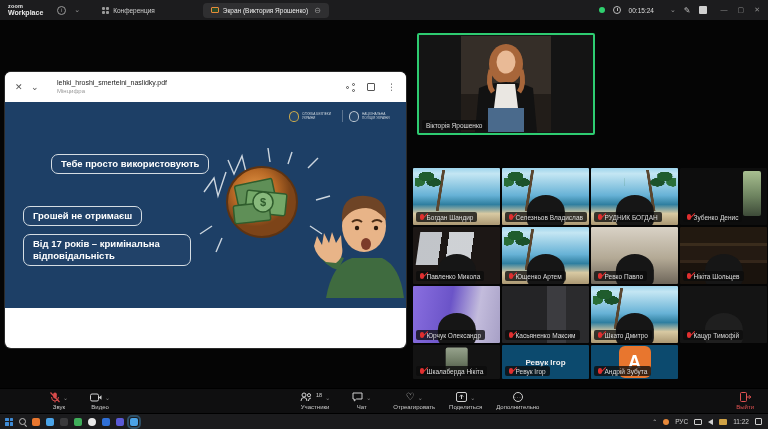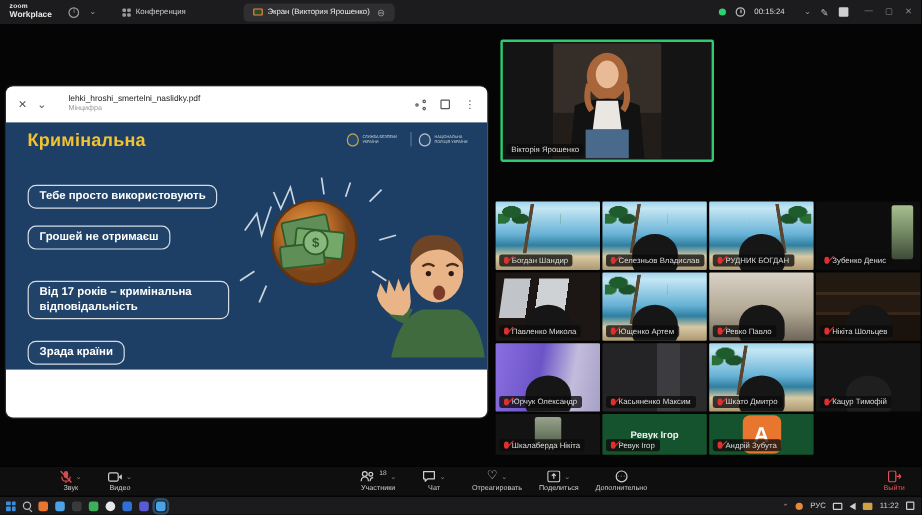--- a/index.html
+++ b/index.html
@@ -53,21 +53,21 @@
     color:#f2c230; line-height:1.12; letter-spacing:.2px; }
   .logos { position:absolute; right:10px; top:8px; display:flex; align-items:center; gap:6px; }
   .logo { display:flex; align-items:center; gap:3px; }
   .logo .em { width:10px; height:11px; border:1px solid #c9a84a; border-radius:50% 50% 45% 45%; background:#27496e; }
   .logo .em.pol { border-color:#b9c4cf; }
   .logo .tx { font-size:3.2px; color:#cdd6de; text-transform:uppercase; line-height:1.3; max-width:34px; }
   .logo-sep { width:1px; height:12px; background:#5a738f; }
   .bullet { position:absolute; left:18px; border:1px solid #d5dde3; border-radius:7px; color:#fff;
     font-size:9.5px; font-weight:bold; padding:3px 9px; max-width:168px; line-height:1.25;
     background:rgba(255,255,255,0.02); }
-  .b0 { top:52px; } .b1p { top:86px; } .b2p { top:132px; } .b3p { top:182px; }
+  .b0 { top:52px;margin-left:28px; } .b1p { top:104px; } .b2p { top:132px; } .b3p { top:182px; }
   .illus { position:absolute; right:0; top:28px; }
 
   
   .speaker { position:absolute; left:417px; top:33px; width:178px; height:102px; background:#141414;
     border:2px solid #2ecc71; border-radius:2px; display:flex; align-items:center; justify-content:center; }
   .featured { position:absolute; left:597px; top:33px; width:171px; height:102px; background:#000;
     display:flex; align-items:center; justify-content:center; }
   .featured-name { color:#fff; font-weight:bold; font-size:13px; }
   .ptag { position:absolute; left:3px; bottom:3px; background:rgba(12,12,12,.78); border-radius:2px;
     color:#ddd; font-size:6.5px; padding:1.5px 4px; display:flex; align-items:center; gap:2.5px;
@@ -101,21 +101,21 @@
     background:linear-gradient(90deg,#d4d8dd 0 30%, transparent 30% 40%, #e2e6ea 40% 74%, transparent 74%); }
   .t-room { background:linear-gradient(180deg,#d9d2c6 0%,#b3a995 55%,#6e665a 100%); }
   .t-darkroom { background:linear-gradient(180deg,#221910 0 28%, #3a2c1c 28% 33%, #241a12 33% 58%, #34261a 58% 63%, #1a130d 63% 100%); }
   .t-purple { background:linear-gradient(100deg,#8a6fe0 0%,#6b54c8 42%,#c3bcdc 72%,#a7a0c6 100%); }
   .t-gray { background:linear-gradient(90deg,#242426 0 52%, #3c3c40 52% 74%, #2b2b2d 74% 100%); }
   .t-darkhead { background:#141414; }
   .t-darkhead.head::after { background:#1f1f1f; }
   .t-photo { background:#131313; }
   .t-photo::before { content:""; position:absolute; left:50%; top:44%; transform:translate(-50%,-50%);
     width:26%; height:74%; background:linear-gradient(180deg,#97a38d 0%,#6d7a63 60%,#4a5443 100%); border-radius:2px; }
-  .t-nameonly { background:#14532d; }
+  .t-nameonly { background:#0c4a6e; }
   .avatar-sq { position:absolute; left:50%; top:50%; transform:translate(-50%,-50%); width:32px; height:32px;
     background:#e8762e; border-radius:6px; display:flex; align-items:center; justify-content:center;
     color:#fff; font-weight:bold; font-size:18px; }
 
   
   .ztoolbar { position:absolute; left:0; bottom:16px; width:768px; height:25px; background:#0f0f10;
     display:flex; align-items:flex-start; z-index:20; border-top:1px solid #000; }
   .zbtn { display:flex; flex-direction:column; align-items:center; margin-top:2px; width:auto; }
   .zbtn .irow { display:flex; align-items:flex-start; gap:3px; height:12px; align-items:center; }
   .zbtn .lbl { font-size:6px; color:#c9c9c9; margin-top:1px; }
@@ -205,39 +205,37 @@
             <i></i>
             <i></i>
           </span>
         <span class="frame-ic"></span>
         <span class="kebab">⋮</span>
       </span>
     </div>
 
     <div class="slide">
       <div class="slide-title">
-        <span style="display:block">Кримінальна</span>
       </div>
 
       <div class="logos">
         <span class="logo">
           <span class="em"></span>
           <span class="tx">Служба безпеки України</span>
         </span>
         <span class="logo-sep"></span>
         <span class="logo">
           <span class="em pol"></span>
           <span class="tx">Національна поліція України</span>
         </span>
       </div>
 
       <div class="bullet b0">Тебе просто використовують</div>
       <div class="bullet b1p">Грошей не отримаєш</div>
       <div class="bullet b2p">Від 17 років – кримінальна відповідальність</div>
-      <div class="bullet b3p">Зрада країни</div>
 
       <svg class="illus" width="230" height="180" viewBox="0 0 230 180">
         <defs>
           <radialGradient id="orb" cx="40%" cy="35%">
             <stop offset="0%" stop-color="#e89a4a"></stop>
               <stop offset="60%" stop-color="#b96a26"></stop>
               <stop offset="100%" stop-color="#7d4418"></stop>
           </radialGradient>
         </defs>
 

